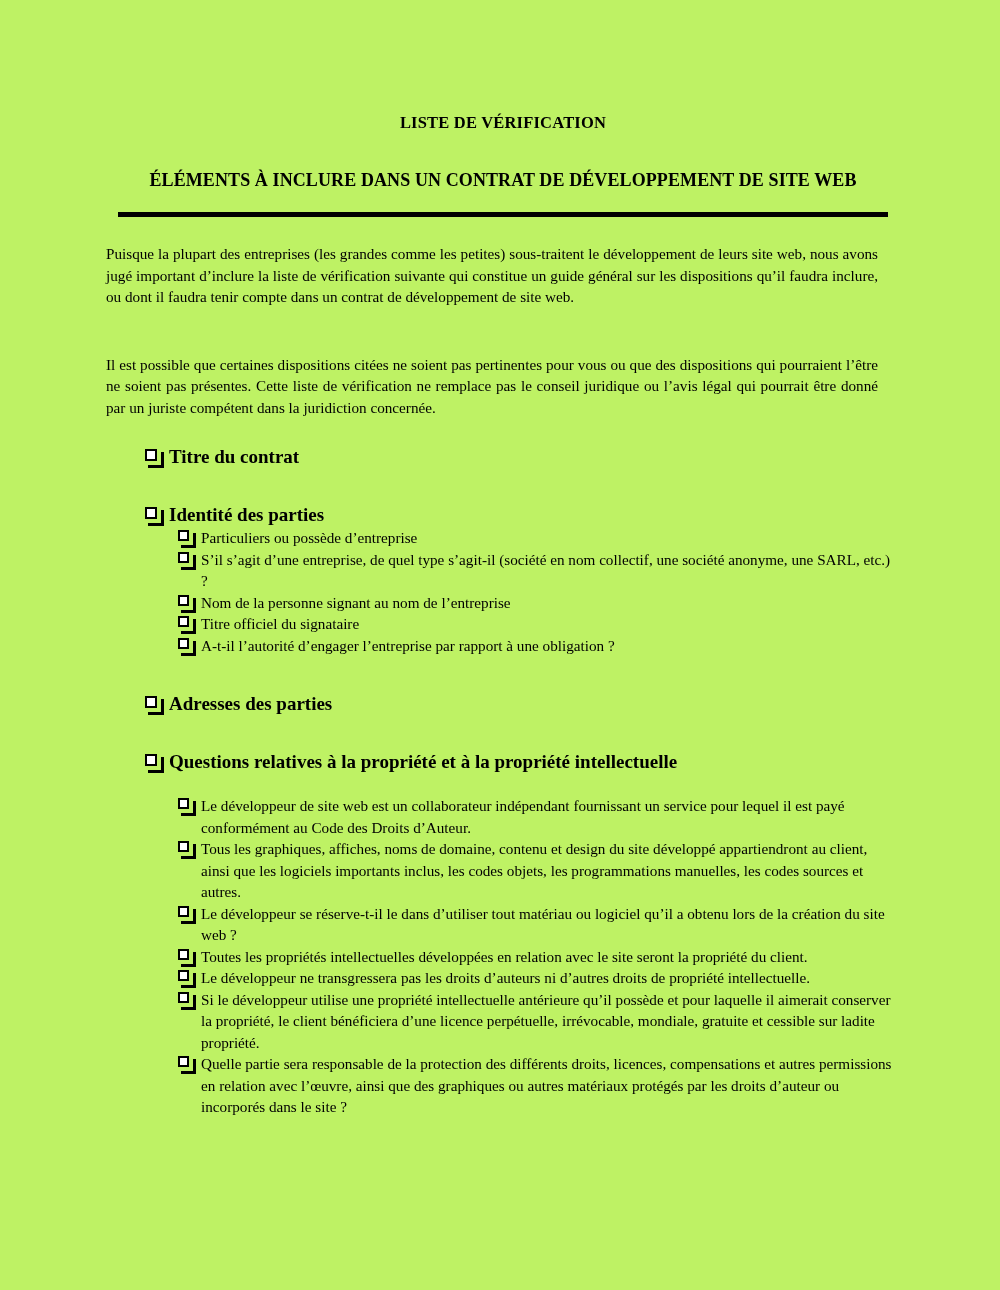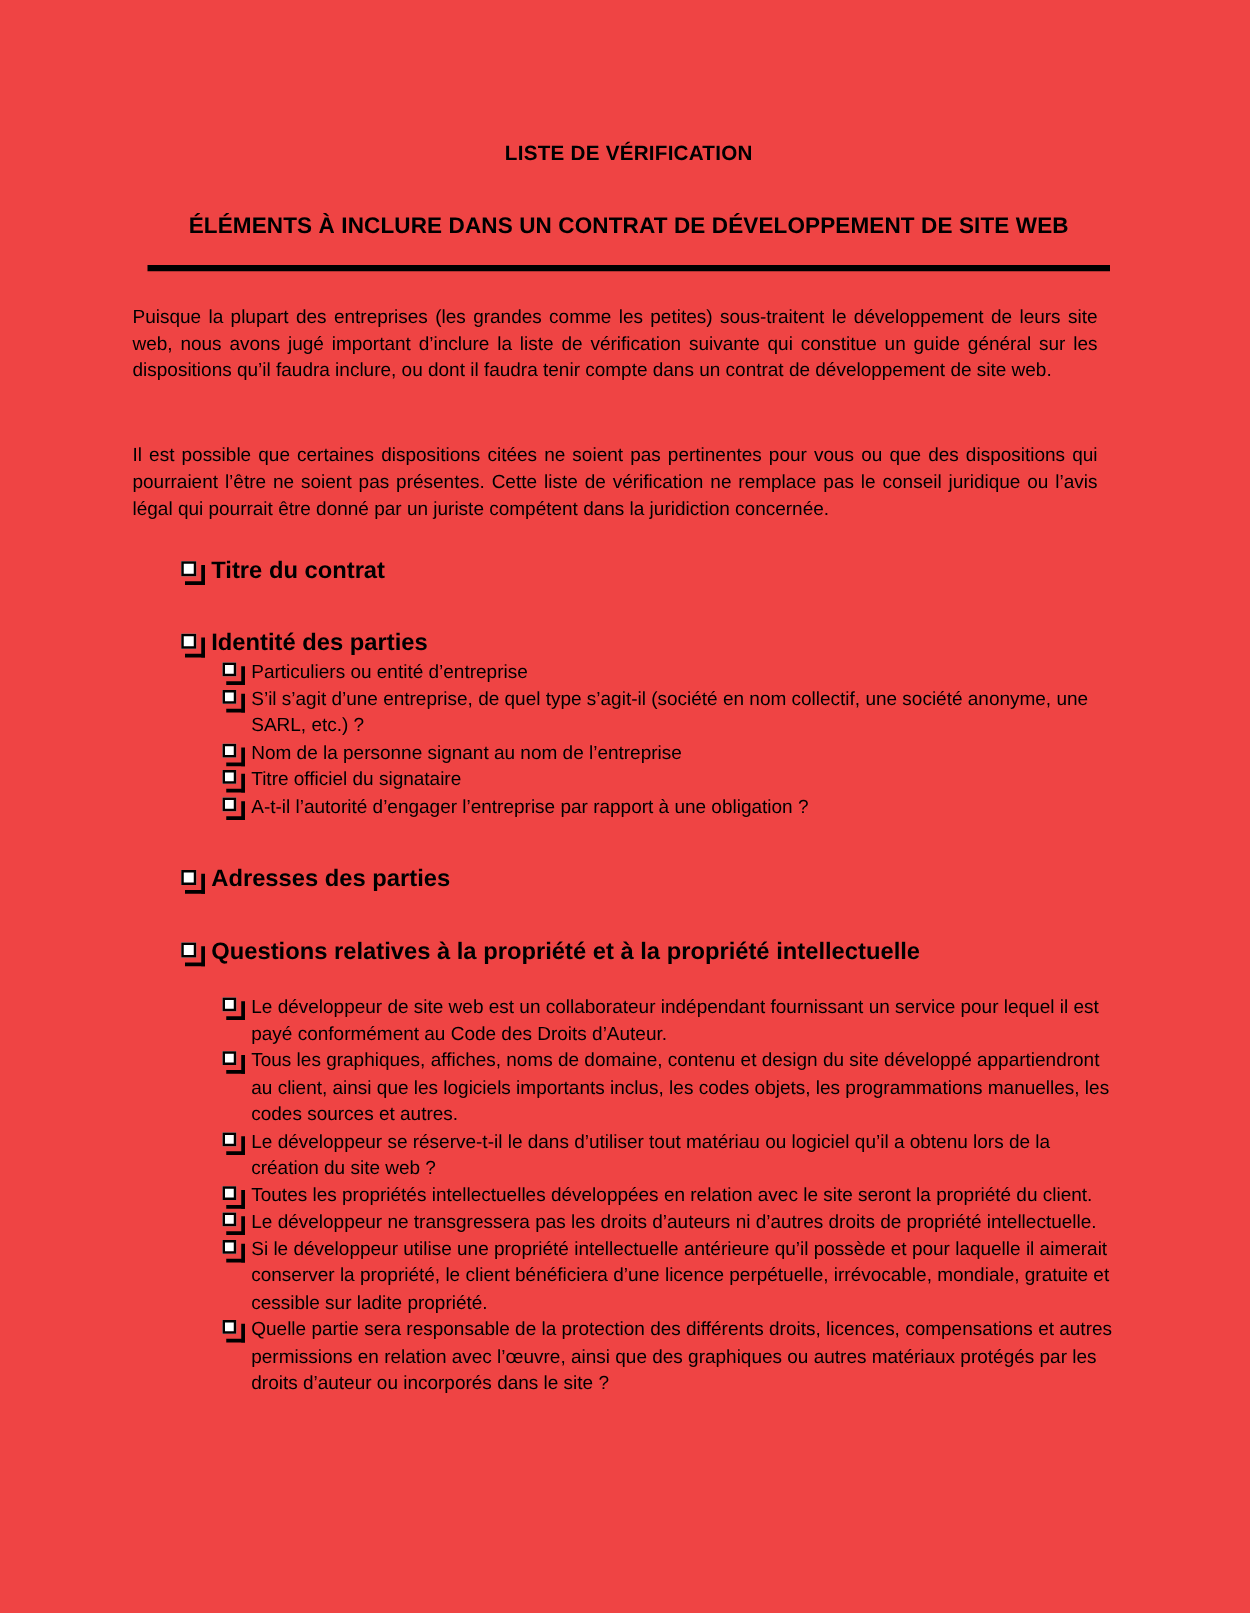--- a/index.html
+++ b/index.html
@@ -10,23 +10,24 @@
   }
   body {
     font-family: "Liberation Sans", sans-serif;
     color: #000000;
   }
   .page {
     position: relative;
     width: 1000px;
     height: 1290px;
     margin: 0 auto;
-    background: #ef4444;
+    background: #bef264;
     box-sizing: border-box;
     overflow: hidden;
+    font-family: Liberation Serif, serif;
   }
 
   
   .title-block {
     position: absolute;
     left: 118px;
     top: 112px;
     width: 770px;
   }
   .doc-title-1 {
@@ -197,21 +198,21 @@
       </div>
 
       <div class="gap-xs"></div>
 
       <div class="row-l2">
         <span class="cb">
           <span class="box"></span>
             <span class="shadow-r"></span>
             <span class="shadow-b"></span>
         </span>
-        <span class="label">Particuliers ou entité d’entreprise</span>
+        <span class="label">Particuliers ou possède d’entreprise</span>
       </div>
 
       <div class="row-l2">
         <span class="cb">
           <span class="box"></span>
             <span class="shadow-r"></span>
             <span class="shadow-b"></span>
         </span>
         <span class="label">S’il s’agit d’une entreprise, de quel type s’agit-il (société en nom collectif, une société anonyme, une SARL, etc.) ?</span>
       </div>

